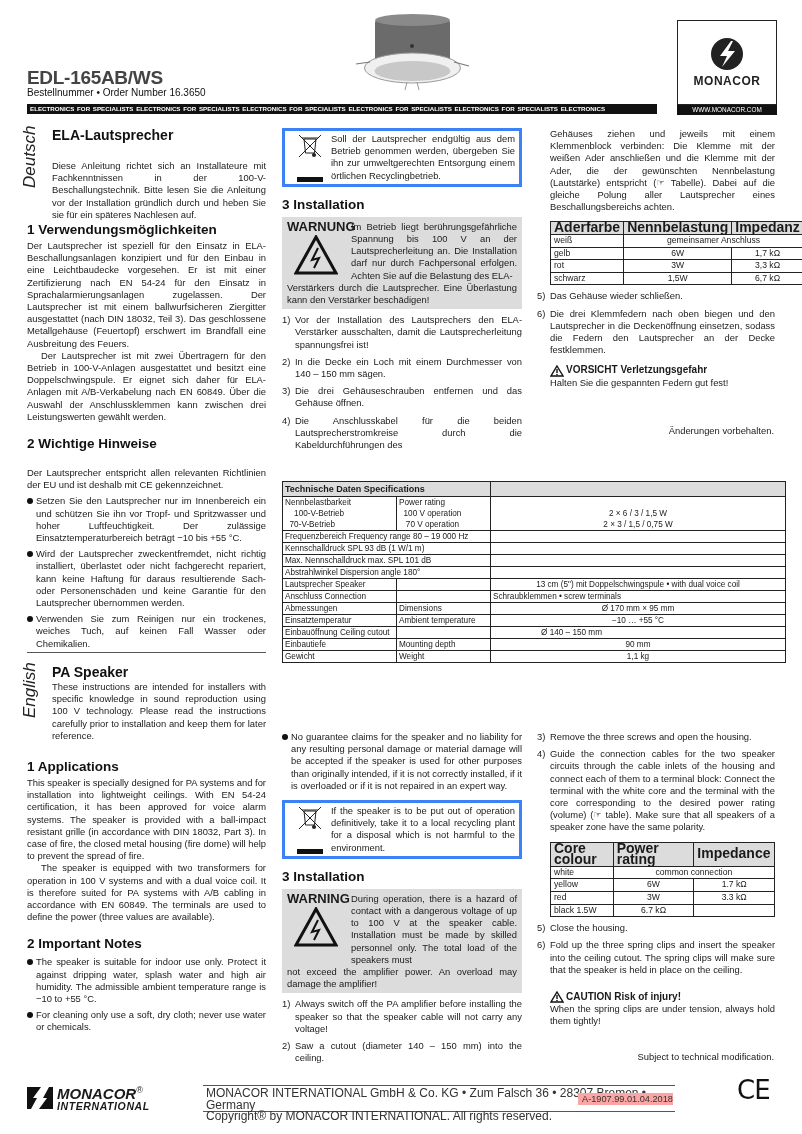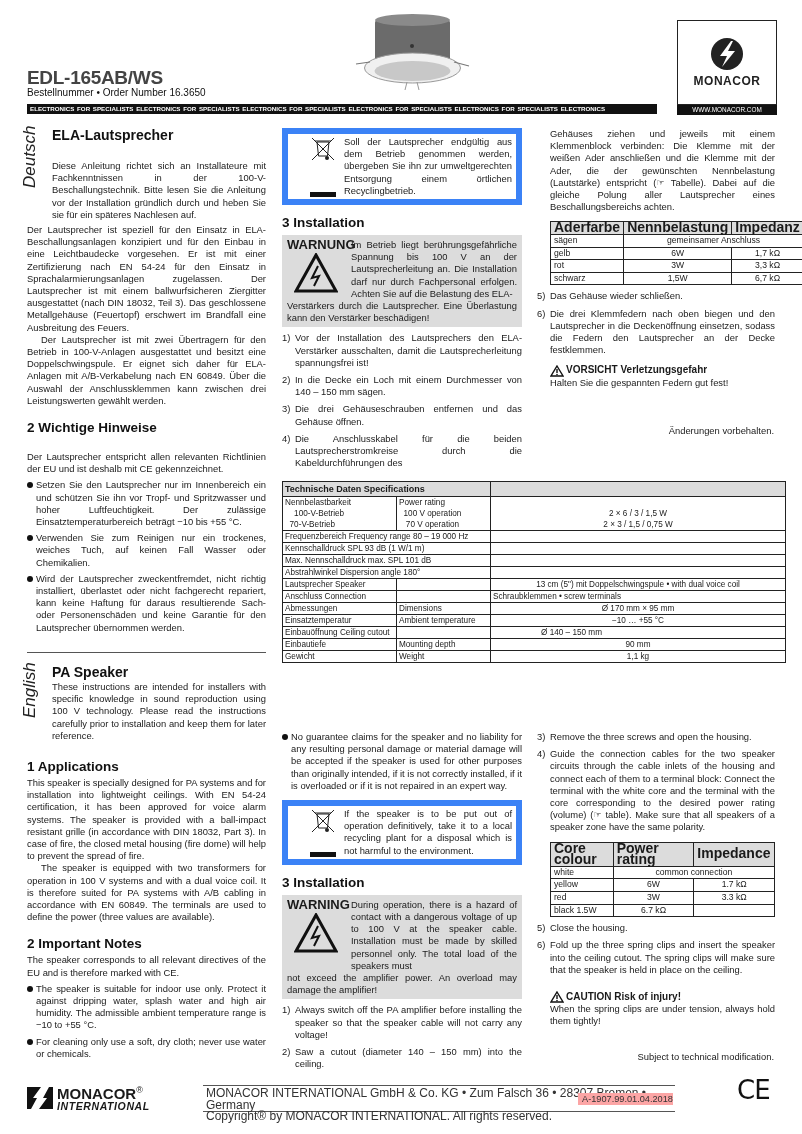--- a/index.html
+++ b/index.html
@@ -15,21 +15,21 @@
 .speaker-img{left:350px;top:12px;width:125px;height:80px}
 .lang{font-style:italic;font-size:17px;color:#222;transform:rotate(-90deg);transform-origin:left top;white-space:nowrap}
 h1{font-size:14px;font-weight:bold;line-height:16px;color:#111}
 h2{font-size:13.5px;font-weight:bold;line-height:16px;color:#111}
 p{text-align:justify;hyphens:auto}
 .col{position:absolute}
 .bul{position:relative;padding-left:9px;margin-top:4px;text-align:justify}
 .bul::before{content:"";position:absolute;left:0;top:3px;width:6px;height:6px;border-radius:50%;background:#111}
 .ol li{list-style:none;position:relative;padding-left:13px;margin-top:5px;text-align:justify}
 .ol .n{position:absolute;left:0;top:0}
-.recycle{border:6px solid #3b82f6;display:flex;padding:2px 4px 2px 20px}
+.recycle{border:3px solid #3b82f6;display:flex;padding:2px 4px 2px 10px}
 .recycle .ico{width:30px;flex-shrink:0;margin-right:6px;display:flex;flex-direction:column;align-items:center;justify-content:space-between}
 .warn{background:#dcdcdc;padding:4px 5px 3px 5px}
 .warn .top{display:flex}
 .warn .side{width:58px;flex-shrink:0;text-align:center;margin-right:6px}
 .warn .lbl{font-weight:bold;font-size:13px}
 table{border-collapse:collapse}
 .ctab{width:100%;font-size:8.6px;line-height:11.6px}
 .ctab td,.ctab th{border:1px solid #222;padding:0 3px}
 .ctab th{background:#dcdcdc;font-weight:bold;text-align:center;font-size:14px}
 .ctab th:first-child{text-align:left}
@@ -71,27 +71,28 @@
   <div class="logo-text">MONACOR</div>
 </div>
 <div class="abs logo-url">WWW.MONACOR.COM</div>
 
 <div class="abs lang" style="left:24px;top:188px">Deutsch</div>
 <div class="col" style="left:52px;top:127px;width:214px">
   <h1>ELA-Lautsprecher</h1>
   <p style="margin-top:17px">Diese Anleitung richtet sich an Installateure mit Fachkenntnissen in der 100-V-Beschallungstechnik. Bitte lesen Sie die Anleitung vor der Installation gründlich durch und heben Sie sie für ein späteres Nachlesen auf.</p>
 </div>
 <div class="col" style="left:27px;top:222px;width:239px">
+  <h2>1  Verwendungsmöglichkeiten</h2>
   <p style="margin-top:2px">Der Lautsprecher ist speziell für den Einsatz in ELA-Beschallungsanlagen konzipiert und für den Einbau in eine Leichtbaudecke vorgesehen. Er ist mit einer Zertifizierung nach EN 54-24 für den Einsatz in Sprachalarmierungsanlagen zugelassen. Der Lautsprecher ist mit einem ballwurfsicheren Ziergitter ausgestattet (nach DIN 18032, Teil 3). Das geschlossene Metallgehäuse (Feuertopf) erschwert im Brandfall eine Ausbreitung des Feuers.</p>
   <p style="text-indent:14px">Der Lautsprecher ist mit zwei Übertragern für den Betrieb in 100-V-Anlagen ausgestattet und besitzt eine Doppelschwingspule. Er eignet sich daher für ELA-Anlagen mit A/B-Verkabelung nach EN 60849. Über die Auswahl der Anschlussklemmen kann zwischen drei Leistungswerten gewählt werden.</p>
   <h2 style="margin-top:13px">2  Wichtige Hinweise</h2>
   <p style="margin-top:15px">Der Lautsprecher entspricht allen relevanten Richtlinien der EU und ist deshalb mit CE gekennzeichnet.</p>
   <div class="bul">Setzen Sie den Lautsprecher nur im Innenbereich ein und schützen Sie ihn vor Tropf- und Spritzwasser und hoher Luftfeuchtigkeit. Der zulässige Einsatztemperaturbereich beträgt −10 bis +55 °C.</div>
+  <div class="bul">Wird der Lautsprecher zweckentfremdet, nicht richtig installiert, überlastet oder nicht fachgerecht repariert, kann keine Haftung für daraus resultierende Sach- oder Personenschäden und keine Garantie für den Lautsprecher übernommen werden.</div>
   <div class="bul">Verwenden Sie zum Reinigen nur ein trockenes, weiches Tuch, auf keinen Fall Wasser oder Chemikalien.</div>
-  <div class="bul">Wird der Lautsprecher zweckentfremdet, nicht richtig installiert, überlastet oder nicht fachgerecht repariert, kann keine Haftung für daraus resultierende Sach- oder Personenschäden und keine Garantie für den Lautsprecher übernommen werden.</div>
 </div>
 
 <div class="col" style="left:282px;top:128px;width:240px">
   <div class="recycle">
     <div class="ico">
       <svg width="26" height="28" viewBox="0 0 26 28">
         <path d="M7 6h12l-1.5 14h-9z" fill="none" stroke="#222"></path>
         <line x1="5" y1="5" x2="21" y2="5" stroke="#222"></line>
         <line x1="2" y1="2" x2="24" y2="24" stroke="#222"></line>
         <line x1="24" y1="2" x2="2" y2="24" stroke="#222"></line>
@@ -126,21 +127,21 @@
 <div class="col" style="left:537px;top:128px;width:238px">
   <p style="padding-left:13px">Gehäuses ziehen und jeweils mit einem Klemmenblock verbinden: Die Klemme mit der weißen Ader anschließen und die Klemme mit der Ader, die der gewünschten Nennbelastung (Lautstärke) entspricht (☞ Tabelle). Dabei auf die gleiche Polung aller Lautsprecher eines Beschallungsbereichs achten.</p>
   <table class="ctab" style="margin-top:8px;margin-left:13px;width:225px">
     <tbody>
         <tr>
       <th style="width:28%">Aderfarbe</th>
       <th style="width:36%">Nennbelastung</th>
       <th>Impedanz</th>
     </tr>
     <tr>
-          <td>sägen</td>
+          <td>weiß</td>
           <td class="c" colspan="2">gemeinsamer Anschluss</td>
         </tr>
     <tr>
           <td>gelb</td>
           <td class="c">6W</td>
           <td class="c">1,7 kΩ</td>
         </tr>
     <tr>
           <td>rot</td>
           <td class="c">3W</td>
@@ -250,21 +251,20 @@
 <div class="abs lang" style="left:24px;top:718px">English</div>
 <div class="col" style="left:52px;top:664px;width:214px">
   <h1>PA Speaker</h1>
   <p style="margin-top:1px">These instructions are intended for installers with specific knowledge in sound reproduction using 100 V technology. Please read the instructions carefully prior to installation and keep them for later reference.</p>
 </div>
 <div class="col" style="left:27px;top:759px;width:239px">
   <h2>1  Applications</h2>
   <p style="margin-top:2px">This speaker is specially designed for PA systems and for installation into lightweight ceilings. With EN 54-24 certification, it has been approved for voice alarm systems. The speaker is provided with a ball-impact resistant grille (in accordance with DIN 18032, Part 3). In case of fire, the closed metal housing (fire dome) will help to prevent the spread of fire.</p>
   <p style="text-indent:14px">The speaker is equipped with two transformers for operation in 100 V systems and with a dual voice coil. It is therefore suited for PA systems with A/B cabling in accordance with EN 60849. The terminals are used to define the power (three values are available).</p>
   <h2 style="margin-top:13px">2  Important Notes</h2>
-  <p style="margin-top:2px">The speaker corresponds to all relevant directives of the EU and is therefore marked with CE.</p>
   <div class="bul">The speaker is suitable for indoor use only. Protect it against dripping water, splash water and high air humidity. The admissible ambient temperature range is −10 to +55 °C.</div>
   <div class="bul">For cleaning only use a soft, dry cloth; never use water or chemicals.</div>
 </div>
 
 <div class="col" style="left:282px;top:731px;width:240px">
   <div class="bul" style="margin-top:0">No guarantee claims for the speaker and no liability for any resulting personal damage or material damage will be accepted if the speaker is used for other purposes than originally intended, if it is not correctly installed, if it is overloaded or if it is not repaired in an expert way.</div>
   <div class="recycle" style="margin-top:8px">
     <div class="ico">
       <svg width="26" height="28" viewBox="0 0 26 28">
         <path d="M7 6h12l-1.5 14h-9z" fill="none" stroke="#222"></path>
@@ -347,21 +347,21 @@
   </div>
 </div>
 <div class="abs" style="left:580px;top:1051px;width:194px;text-align:right">Subject to technical modification.</div>
 
 <div class="abs" style="left:27px;top:1083px;display:flex;align-items:center">
   <svg width="26" height="22" viewBox="0 0 26 22">
     <polygon points="0,0 14,0 6,11 10,11 4,22 0,22" fill="#111"></polygon>
     <polygon points="12,22 26,22 26,0 22,0 16,11 20,11" fill="#111"></polygon>
   </svg>
   <div style="margin-left:4px;line-height:11px">
-    <div style="font-size:15px;font-weight:bold;line-height:14px"><span>MONACOR</span><sup style="font-size:9px;font-weight:normal">®</sup></div>
+    <div style="font-size:15px;font-weight:bold;font-style:italic;line-height:14px"><span>MONACOR</span><sup style="font-size:9px;font-weight:normal">®</sup></div>
     <div style="font-size:10.5px;font-weight:bold;font-style:italic;letter-spacing:0.6px">INTERNATIONAL</div>
   </div>
 </div>
 <div class="abs footer-line" style="left:203px;top:1085px;width:472px;height:27px;padding:2px 0 0 3px;font-size:12px;line-height:11.5px;color:#333">
   <div style="display:flex;justify-content:space-between">
     <span>MONACOR INTERNATIONAL GmbH &amp; Co. KG • Zum Falsch 36 • 28307 Bremen • Germany</span>
   </div>
   <div>Copyright® by MONACOR INTERNATIONAL. All rights reserved.</div>
 </div>
 <div class="abs" style="left:578px;top:1093px;font-size:9.2px;color:#333;background:#fca5a5;padding-left:4px">A-1907.99.01.04.2018</div>

